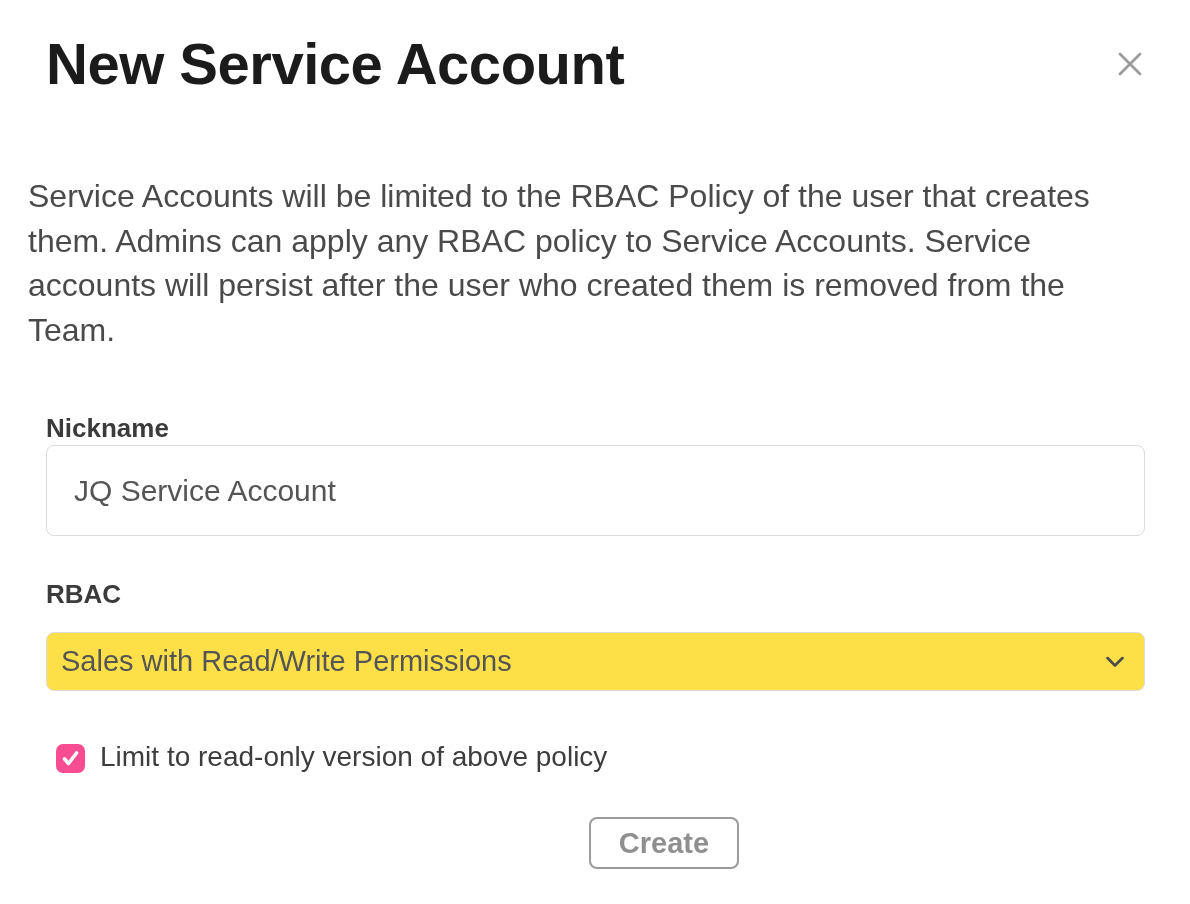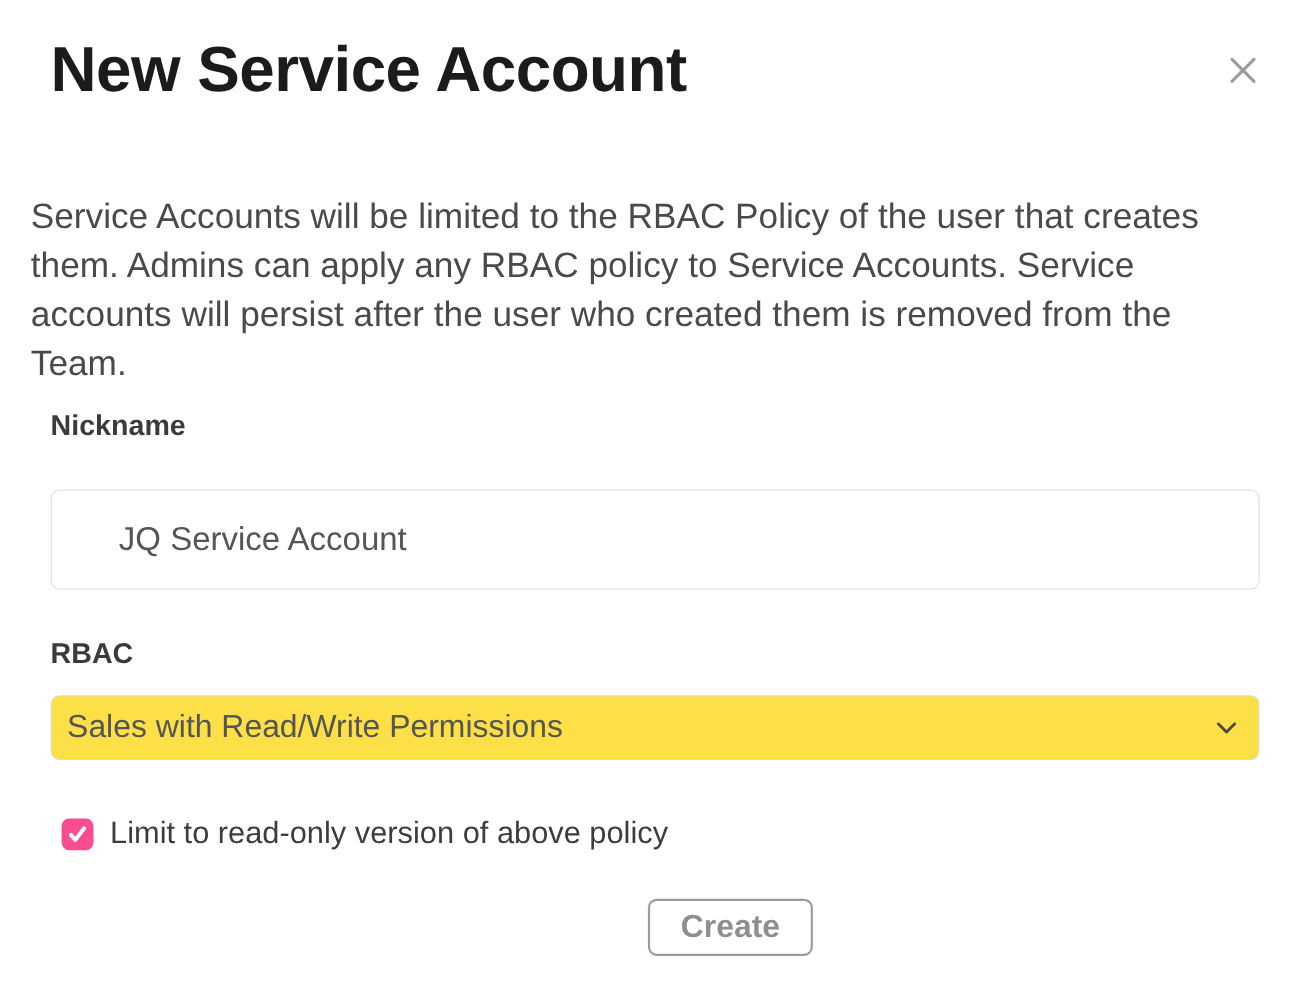--- a/index.html
+++ b/index.html
@@ -40,29 +40,29 @@
     line-height: 44.5px;
     color: #4a4a4a;
   }
   .field-label {
     position: absolute;
     left: 46px;
     font-size: 26px;
     font-weight: 700;
     color: #3b3b3b;
   }
-  .label-nickname { top: 371px; text-align: center; }
+  .label-nickname { top: 413px; text-align: center; }
   .label-rbac { top: 579px; }
   .text-input {
     position: absolute;
     left: 46px; top: 445px;
     width: 1099px; height: 91px;
     border: 1px solid var(--border, #dcdcdc);
     border-radius: 8px;
-    padding-left: 61px;
+    padding-left: 27px;
     font-family: "Liberation Sans", sans-serif;
     font-size: 30px;
     color: #555555;
     background: #ffffff;
     outline: none;
   }
   .select-box {
     position: absolute;
     left: 46px; top: 632px;
     width: 1099px; height: 59px;

